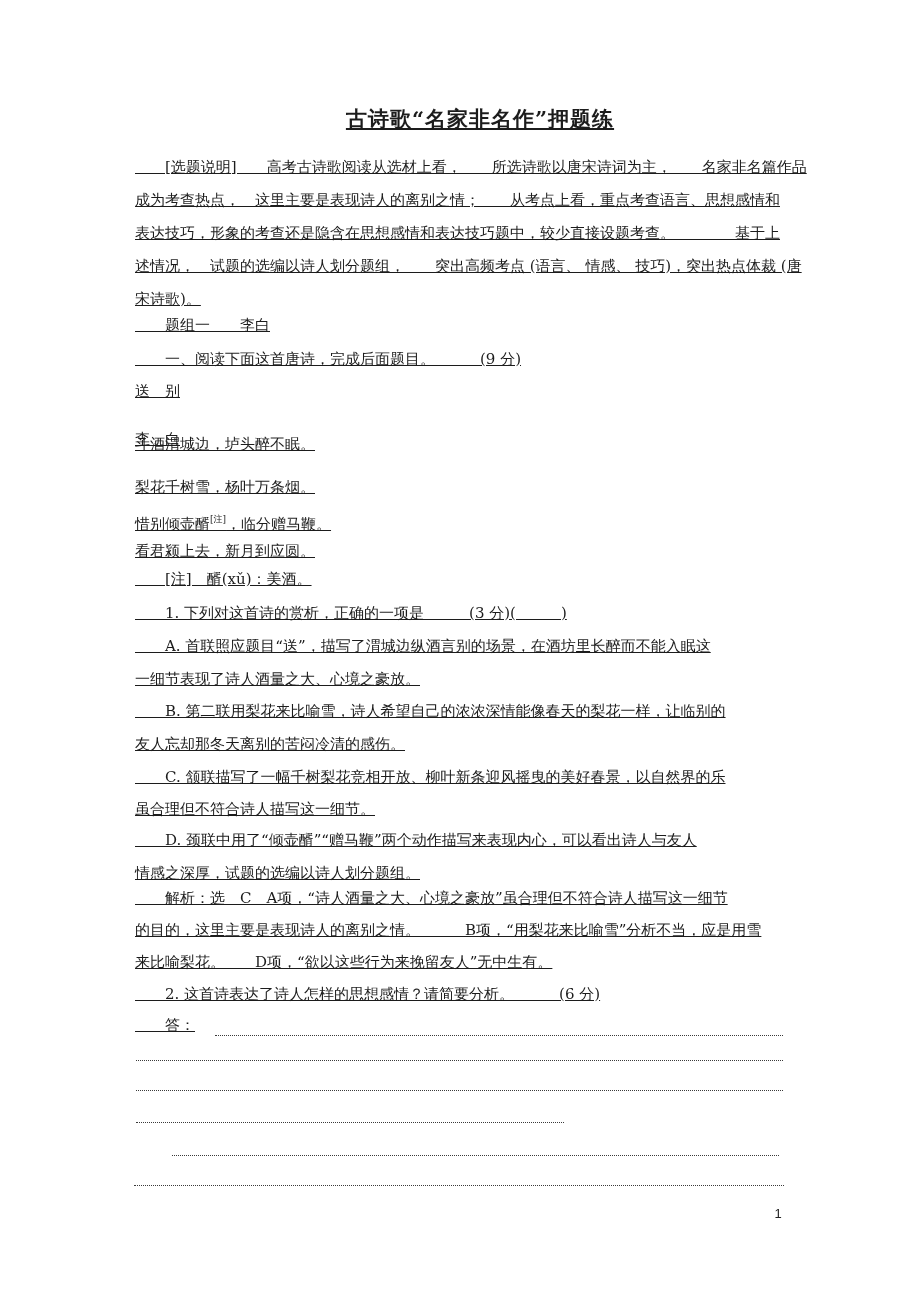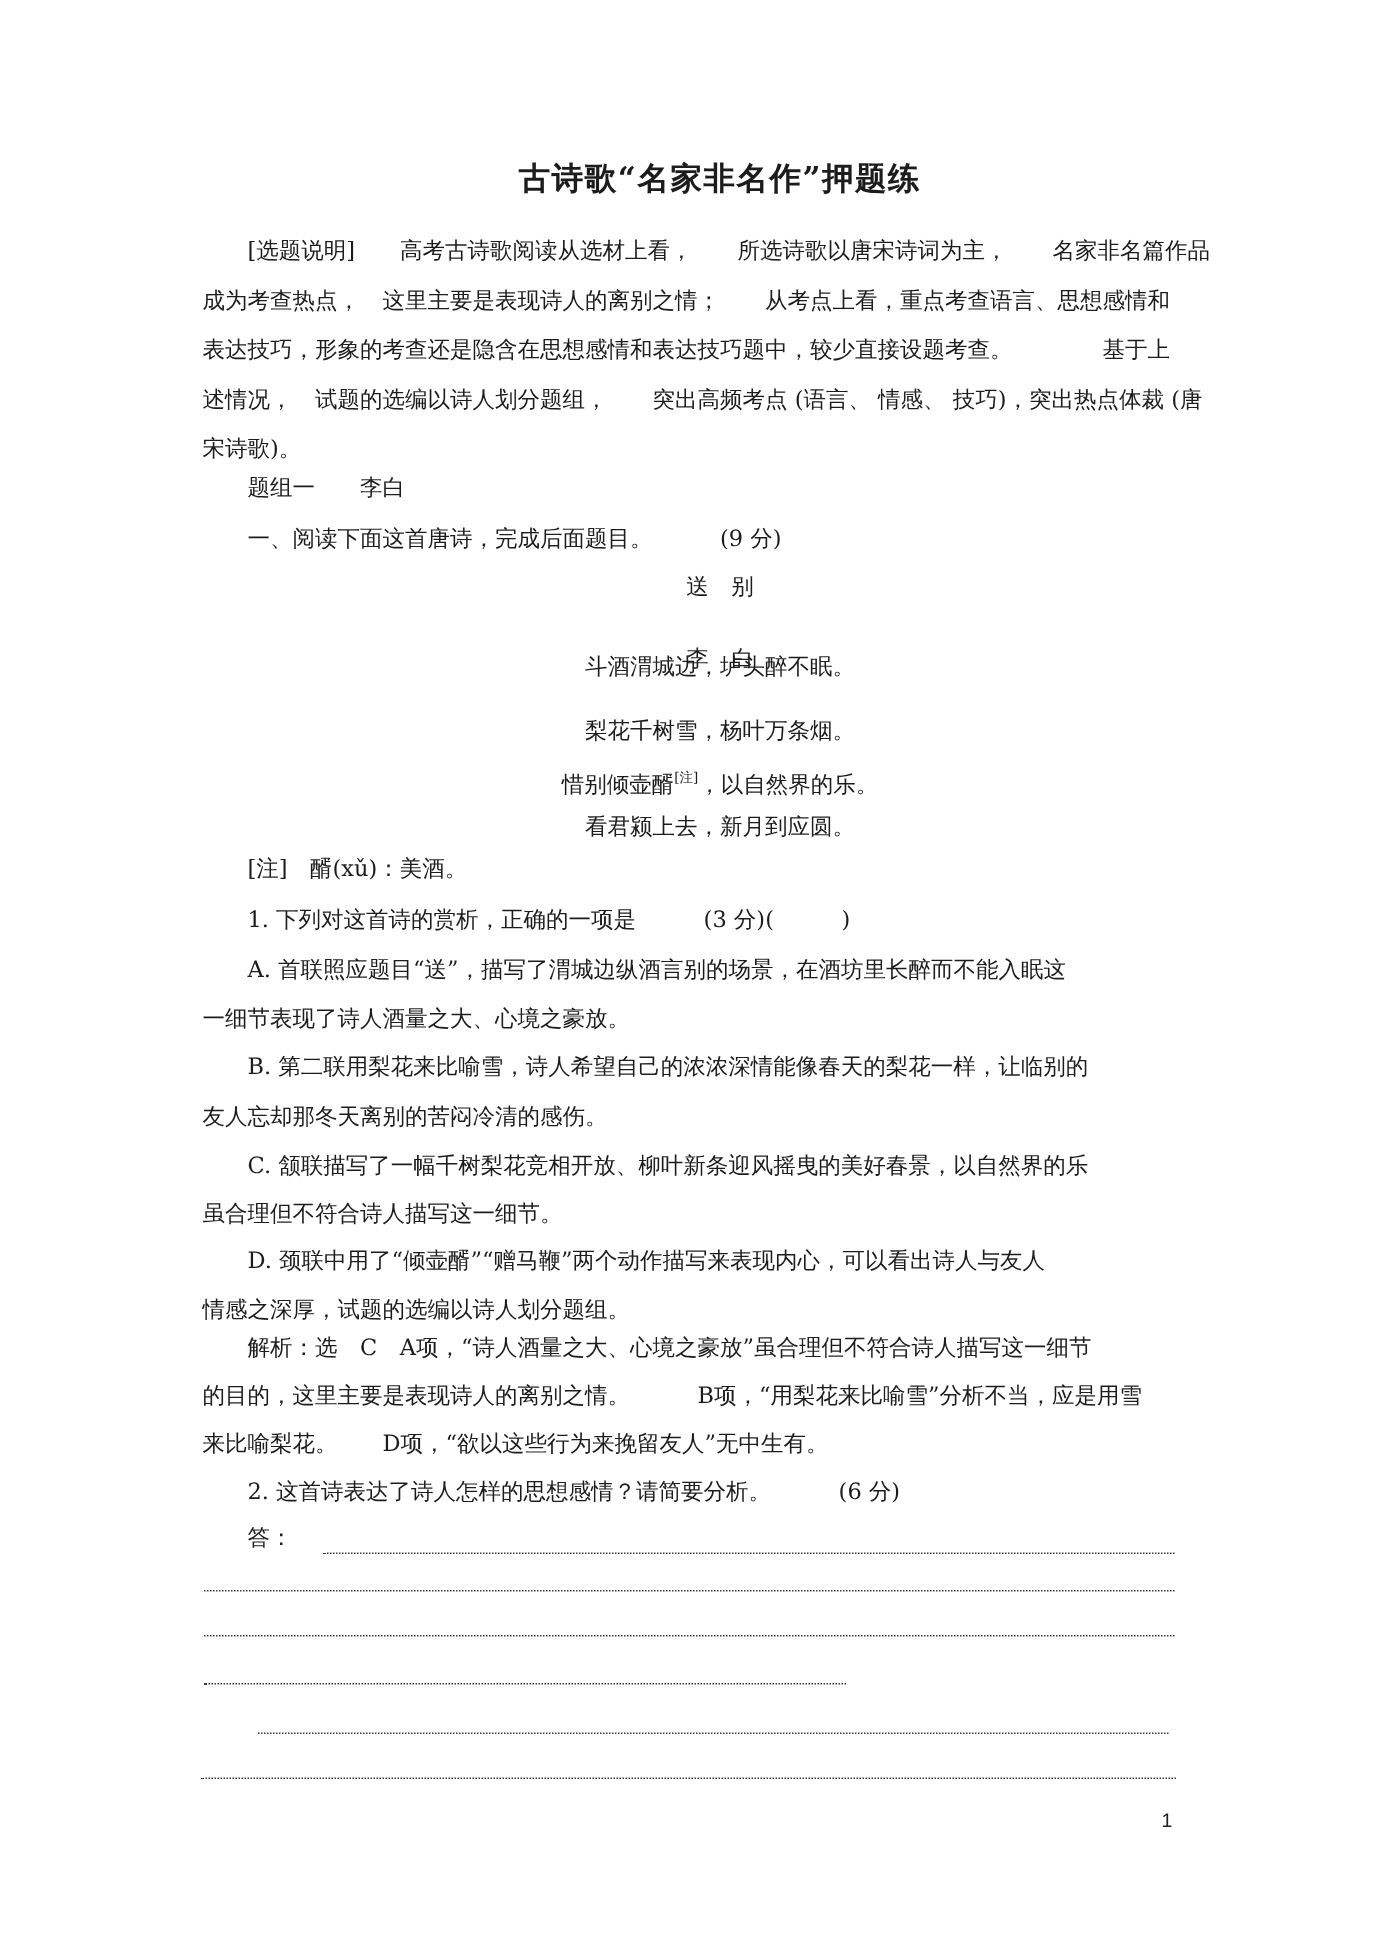--- a/index.html
+++ b/index.html
@@ -14,24 +14,24 @@
     overflow: hidden;
     font-family: "DejaVu Serif", "Liberation Serif", serif;
     color: #1c1c1c;
   }
   .line {
     position: absolute;
     left: 135px;
     font-size: 15px;
     line-height: 22px;
     white-space: pre;
+    text-decoration: underline;
   }
   .center {
     width: 690px;
-    text-align: center;
   }
   .doc-title {
     left: 135px;
     width: 690px;
     text-align: center;
     font-size: 21px;
     font-weight: 600;
     letter-spacing: 1px;
   }
   .sup {
@@ -66,21 +66,21 @@
 <div class="line" style="top:255px">述情况，　试题的选编以诗人划分题组，　　突出高频考点 (语言、 情感、 技巧)，突出热点体裁 (唐</div>
 <div class="line" style="top:288px">宋诗歌)。</div>
 
 <div class="line" style="top:314px">　　题组一　　李白</div>
 <div class="line" style="top:348px">　　一、阅读下面这首唐诗，完成后面题目。　　　(9 分)</div>
 
 <div class="line center" style="top:380px">送　别</div>
 <div class="line center" style="top:428px">李　白</div>
 <div class="line center" style="top:433px">斗酒渭城边，垆头醉不眠。</div>
 <div class="line center" style="top:476px">梨花千树雪，杨叶万条烟。</div>
-<div class="line center" style="top:508px"><span>惜别倾壶醑</span><span class="sup">[注]</span><span>，以自然界的乐。</span></div>
+<div class="line center" style="top:508px"><span>惜别倾壶醑</span><span class="sup">[注]</span><span>，临分赠马鞭。</span></div>
 <div class="line center" style="top:540px">看君颍上去，新月到应圆。</div>
 
 <div class="line" style="top:568px">　　[注]　醑(xǔ)：美酒。</div>
 
 <div class="line" style="top:602px">　　1. 下列对这首诗的赏析，正确的一项是　　　(3 分)(　　　)</div>
 <div class="line" style="top:635px">　　A. 首联照应题目“送”，描写了渭城边纵酒言别的场景，在酒坊里长醉而不能入眠这</div>
 <div class="line" style="top:668px">一细节表现了诗人酒量之大、心境之豪放。</div>
 <div class="line" style="top:700px">　　B. 第二联用梨花来比喻雪，诗人希望自己的浓浓深情能像春天的梨花一样，让临别的</div>
 <div class="line" style="top:733px">友人忘却那冬天离别的苦闷冷清的感伤。</div>
 <div class="line" style="top:766px">　　C. 颔联描写了一幅千树梨花竞相开放、柳叶新条迎风摇曳的美好春景，以自然界的乐</div>

